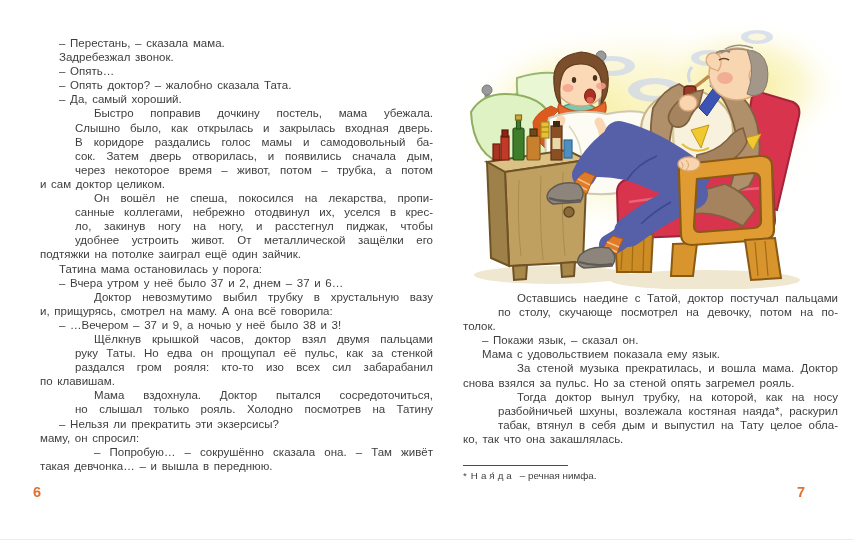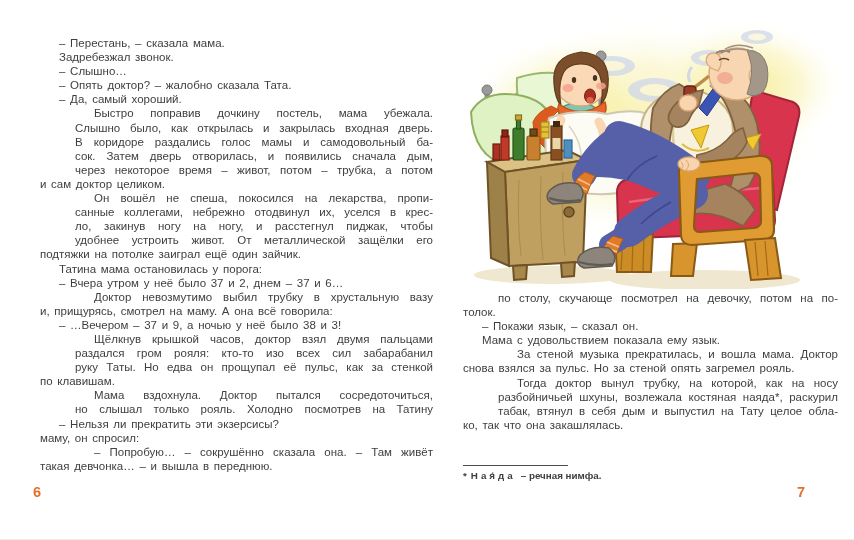--- a/index.html
+++ b/index.html
@@ -13,63 +13,63 @@
   .text-left  { left:40px;  top:36px;  width:393px; }
   .text-right { left:463px; top:291px; width:375px; }
 
   .line {
     font-size:11.5px; line-height:14.1px; color:#3e3e3e;
     word-spacing:1.5px; white-space:normal;
   }
   .line.first { text-indent:19px; }
   .line.jl { text-align:justify; text-align-last:justify;margin-left:35px; }
 
-  .footnote { margin-top:7px;font-weight:bold; }
+  .footnote { margin-top:7px; }
   .fn-rule { width:105px; border-top:1px solid #4c4c4c; margin-bottom:4px; }
   .fn-line { font-size:9.8px; color:#3e3e3e; }
   .fn-term { letter-spacing:3px; margin:0 5px 0 4px; }
 
   .page-num {
     position:absolute; font-size:14.5px; font-weight:bold; color:#e0712f;
   }
   #pn-left  { left:33px;  top:484px; }
   #pn-right { left:797px; top:484px; }
 
   .illustration { position:absolute; left:457px; top:24px; width:397px; height:265px; }
 </style>
 </head>
 <body>
 
 <div class="spread">
 
   <div class="textblock text-left">
       <div class="line first">– Перестань, – сказала мама.</div>
       <div class="line first">Задребезжал звонок.</div>
-      <div class="line first">– Слышно…</div>
+      <div class="line first">– Опять…</div>
       <div class="line first">– Опять доктор? – жалобно сказала Тата.</div>
       <div class="line first">– Да, самый хороший.</div>
       <div class="line first jl">Быстро поправив дочкину постель, мама убежала.</div>
       <div class="line jl">Слышно было, как открылась и закрылась входная дверь.</div>
       <div class="line jl">В коридоре раздались голос мамы и самодовольный ба-</div>
       <div class="line jl">сок. Затем дверь отворилась, и появились сначала дым,</div>
       <div class="line jl">через некоторое время – живот, потом – трубка, а потом</div>
       <div class="line">и сам доктор целиком.</div>
       <div class="line first jl">Он вошёл не спеша, покосился на лекарства, пропи-</div>
       <div class="line jl">санные коллегами, небрежно отодвинул их, уселся в крес-</div>
       <div class="line jl">ло, закинув ногу на ногу, и расстегнул пиджак, чтобы</div>
       <div class="line jl">удобнее устроить живот. От металлической защёлки его</div>
       <div class="line">подтяжки на потолке заиграл ещё один зайчик.</div>
       <div class="line first">Татина мама остановилась у порога:</div>
       <div class="line first">– Вчера утром у неё было 37 и 2, днем – 37 и 6…</div>
       <div class="line first jl">Доктор невозмутимо выбил трубку в хрустальную вазу</div>
       <div class="line">и, прищурясь, смотрел на маму. А она всё говорила:</div>
       <div class="line first">– …Вечером – 37 и 9, а ночью у неё было 38 и 3!</div>
       <div class="line first jl">Щёлкнув крышкой часов, доктор взял двумя пальцами</div>
+      <div class="line jl">руку Таты. Но едва он прощупал её пульс, как за стенкой</div>
       <div class="line jl">раздался гром рояля: кто-то изо всех сил забарабанил</div>
-      <div class="line jl">руку Таты. Но едва он прощупал её пульс, как за стенкой</div>
       <div class="line">по клавишам.</div>
       <div class="line first jl">Мама вздохнула. Доктор пытался сосредоточиться,</div>
       <div class="line jl">но слышал только рояль. Холодно посмотрев на Татину</div>
       <div class="line first">– Нельзя ли прекратить эти экзерсисы?</div>
       <div class="line">маму, он спросил:</div>
       <div class="line first jl">– Попробую… – сокрушённо сказала она. – Там живёт</div>
       <div class="line">такая девчонка… – и вышла в переднюю.</div>
     </div>
   <div class="page-num" id="pn-left">6</div>
 
@@ -266,20 +266,21 @@
       <path fill-rule="evenodd" d="M228,140 L302,132 Q314,131 315,141 L317,206 Q317,215 306,216 L235,221 Q225,221 224,212 L222,150 Q221,141 228,140 Z
                M240,155 L296,149 Q303,149 303,156 L304,197 Q304,203 297,204 L243,208 Q237,208 237,202 Z" fill="#e09c32" stroke="#8a5a14" stroke-width="2.2"></path>
       <polygon points="288,216 318,214 324,254 294,256" fill="#d8952d" stroke="#8a5a14" stroke-width="2"></polygon>
       <path d="M298,218 L301,252 M308,217 L311,252" stroke="#a56a14" stroke-width="1.2"></path>
       <ellipse cx="232" cy="140" rx="11" ry="7" fill="#f8d5ae" stroke="#d8a678" stroke-width="1.3"></ellipse>
       <path d="M224,138 Q228,142 224,145 M229,136 Q234,141 229,146" stroke="#d8a678" stroke-width="1" fill="none"></path>
     </g>
   </svg>
 
   <div class="textblock text-right">
+      <div class="line first jl">Оставшись наедине с Татой, доктор постучал пальцами</div>
       <div class="line jl">по столу, скучающе посмотрел на девочку, потом на по-</div>
       <div class="line">толок.</div>
       <div class="line first">– Покажи язык, – сказал он.</div>
       <div class="line first">Мама с удовольствием показала ему язык.</div>
       <div class="line first jl">За стеной музыка прекратилась, и вошла мама. Доктор</div>
       <div class="line">снова взялся за пульс. Но за стеной опять загремел рояль.</div>
       <div class="line first jl">Тогда доктор вынул трубку, на которой, как на носу</div>
       <div class="line jl">разбойничьей шхуны, возлежала костяная наяда*, раскурил</div>
       <div class="line jl">табак, втянул в себя дым и выпустил на Тату целое обла-</div>
       <div class="line">ко, так что она закашлялась.</div>

